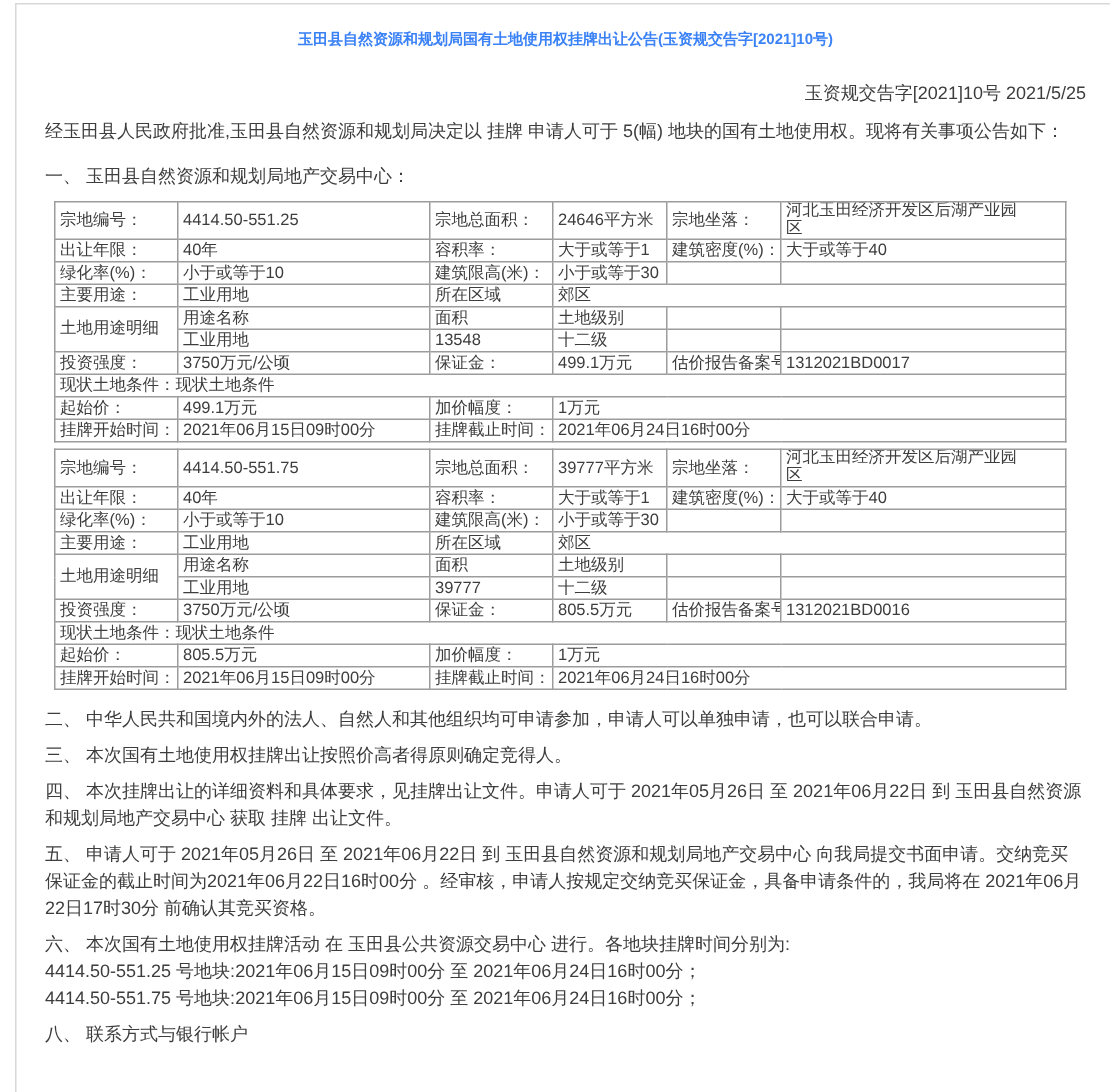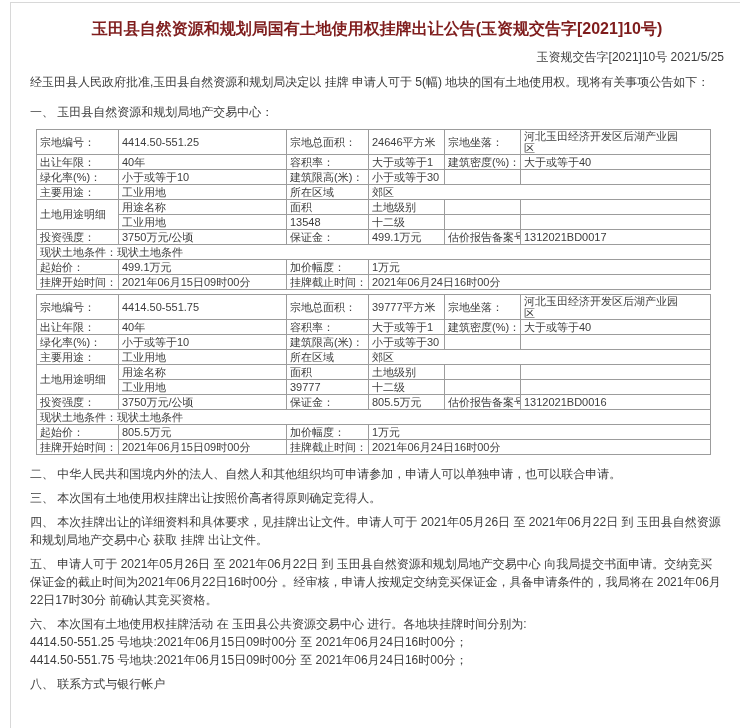--- a/index.html
+++ b/index.html
@@ -3,36 +3,36 @@
 <meta charset="utf-8">
 <style>
   html,body{margin:0;padding:0;}
   body{
     width:740px;height:728px;background:#ffffff;overflow:hidden;position:relative;
     font-family:"Liberation Sans","DejaVu Sans",sans-serif;color:#3d3d3d;
   }
   .frame-left{position:absolute;left:10px;top:2px;bottom:0;width:1px;background:#d8d8d8;}
   .frame-top{position:absolute;left:10px;top:2px;right:0;height:1px;background:#d8d8d8;}
   .content{position:absolute;left:11px;top:3px;width:729px;box-sizing:border-box;padding:16px 16px 0 19px;}
-  .title{font-size:16px;font-weight:bold;text-align:center;margin:0 0 9px 0;color:#7f1d1d;}
+  .title{font-size:10px;font-weight:bold;text-align:center;margin:0 0 21px 0;color:#3b82f6;}
   .subtitle{font-size:12px;text-align:right;margin:0 0 7px 0;}
   .para{font-size:12px;line-height:18px;margin:0 0 6px 0;}
   .intro{margin-bottom:12px;}
   .heading{margin-bottom:8px;}
   .u{}
   table.parcel-table{
     border-collapse:collapse;table-layout:fixed;width:674px;margin:0 0 4px 6px;
     font-size:11px;color:#3d3d3d;padding-left:40px;
   }
   table.parcel-table td{
     border:1px solid #9c9c9c;padding:0 3px;height:14px;line-height:13px;
     overflow:hidden;white-space:nowrap;vertical-align:middle;
   }
   td.row1{height:26px;}
-  .loc-val{display:inline-block;max-width:158px;white-space:normal;line-height:12px;vertical-align:middle;}
+  .loc-val{display:inline-block;max-width:158px;white-space:normal;line-height:12px;vertical-align:middle;font-family:Liberation Mono, monospace;}
   .after-tables{margin-top:10px;}
   .s8-heading{margin-bottom:2px;}
 </style>
 </head>
 <body>
 
 <div class="frame-left"></div>
 <div class="frame-top"></div>
 
 <div class="content">

